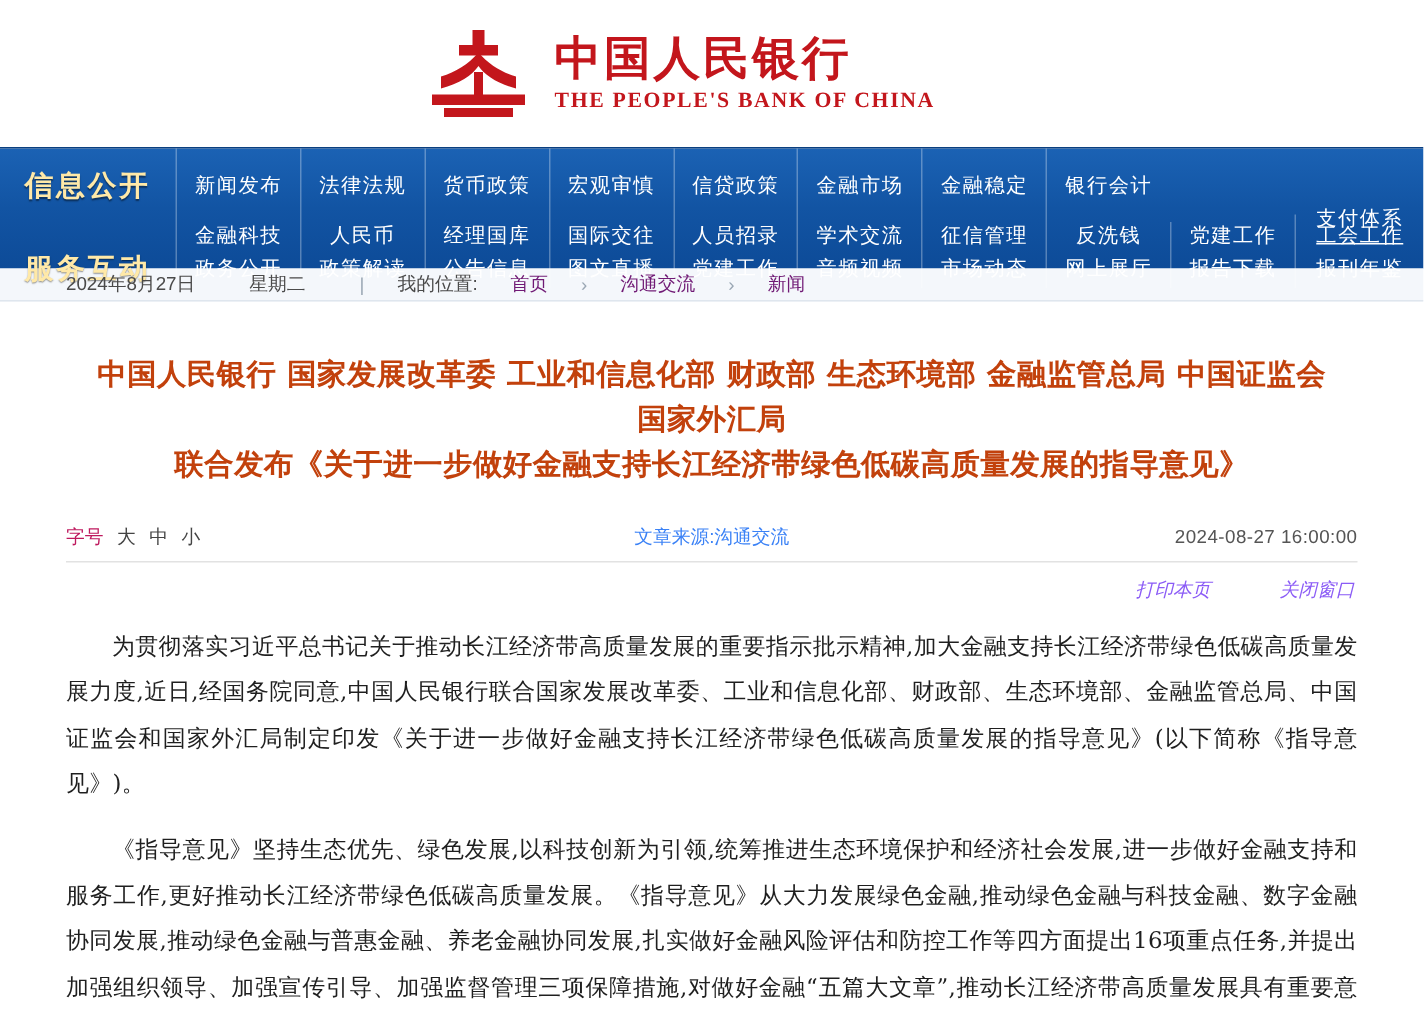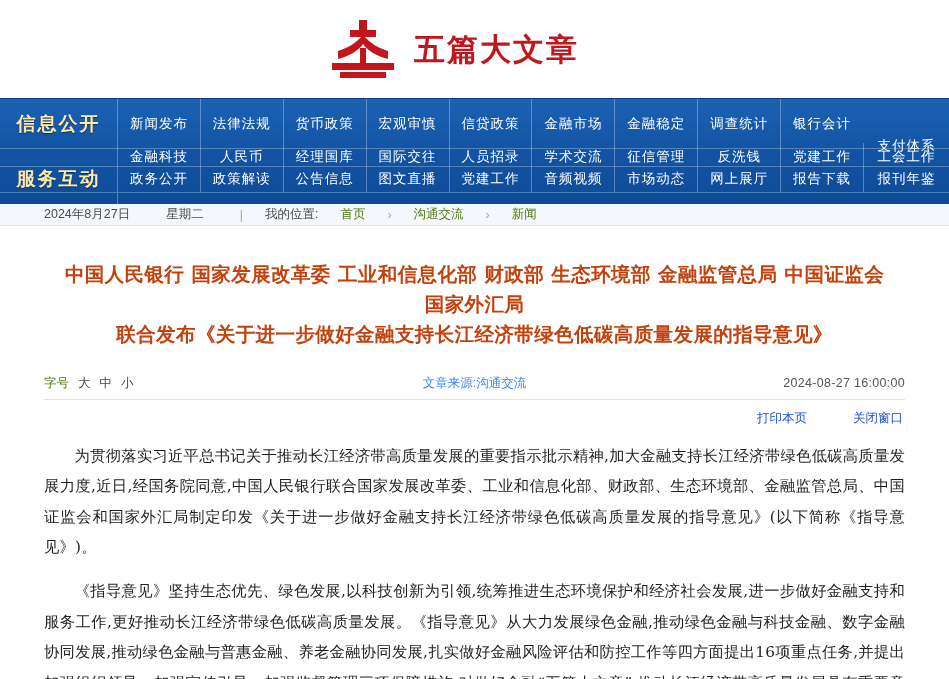--- a/index.html
+++ b/index.html
@@ -49,21 +49,21 @@
     font-size: 14.5px;
     font-weight: bold;
     color: #c3161c;
     letter-spacing: 1.1px;
   }
 
   
   .navblock {
     background: linear-gradient(180deg,#1b62b4 0%, #1254a3 50%, #0d4b98 100%);
     border-top: 1px solid #0a3f80;
-    height: 106px;
+    height: 81px;
     display: flex;
     flex-direction: column;
   }
   .navlabel {
     width: 117px;
     flex: 0 0 117px;
     display: flex;
     align-items: center;
     justify-content: center;
     color: #ffe9a8;
@@ -107,21 +107,21 @@
     background: #f4f7fb;
     border-bottom: 1px solid #dfe6ee;
     display: flex;
     align-items: center;
     padding-left: 44px;
     font-size: 12.5px;
     color: #4a4a4a;
     gap: 22px;
   }
   .crumbbar .sep { color: #9aa7b4; }
-  .crumbbar a { color: #4d7c0f; text-decoration: none; }
+  .crumbbar a { color: #701a75; text-decoration: none; }
   .crumb-date { margin-right: 14px; }
   .crumb-week { margin-right: 14px; }
 
   
   .article {
     padding: 0 44px;
   }
   .headline {
     text-align: center;
     color: #c2410c;
@@ -140,41 +140,41 @@
     align-items: center;
     font-size: 12.5px;
     color: #555;
     position: relative;
   }
   .fontsize {
     display: flex;
     align-items: center;
     gap: 9px;
   }
-  .fontsize .lbl { color: #4d7c0f; font-family: Liberation Serif, serif; }
+  .fontsize .lbl { color: #be185d; font-family: Liberation Serif, serif; }
   .fontsize .opt { color: #444; cursor: pointer; }
   .source {
     position: absolute;
     left: 50%;
     transform: translateX(-50%);
     color: #3b82f6;
   }
   .timestamp {
     margin-left: auto;
     color: #555;
     letter-spacing: .3px;
   }
   .toolrow {
     display: flex;
     justify-content: flex-end;
     gap: 46px;
     padding: 10px 2px 4px 0;
     font-size: 12.5px;
   }
-  .toolrow span { color: #1d4ed8; cursor: pointer; }
+  .toolrow span { color: #8b5cf6; cursor: pointer; font-style: italic; }
 
   .body-copy {
     padding-top: 10px;
   }
   .body-copy p {
     margin: 0 0 13px 0;
     font-family: "DejaVu Serif", serif;
     font-size: 15.3px;
     line-height: 2.0;
     color: #1f1f1f;
@@ -194,59 +194,59 @@
           <rect x="29" y="2" width="8" height="10"></rect>
           <path d="M20 12 h26 v7 h-26 z"></path>
           <path d="M33 17 C26 25 18 30 8 33 l0 8 c12 -3 21 -9 25 -15 4 6 13 12 25 15 l0 -8 c-10 -3 -18 -8 -25 -16 z"></path>
           <path d="M2 45 h62 v7 h-62 z"></path>
           <path d="M10 54 h46 v6 h-46 z"></path>
           <rect x="30" y="30" width="6" height="16"></rect>
         </g>
       </svg>
     </div>
     <div class="bank-names">
-      <div class="bank-cn">五篇大文章</div>
+      <div class="bank-cn">中国人民银行</div>
+      <div class="bank-en">THE PEOPLE'S BANK OF CHINA</div>
     </div>
   </div>
 </div>
 
 <div class="navblock">
 
   <div class="grouprow first">
     <div class="navlabel r1">信息公开</div>
     <div class="navitems">
       <div class="navcell">新闻发布</div>
       <div class="navcell">法律法规</div>
       <div class="navcell">货币政策</div>
       <div class="navcell">宏观审慎</div>
       <div class="navcell">信贷政策</div>
       <div class="navcell">金融市场</div>
       <div class="navcell">金融稳定</div>
-      <div class="navcell">调查统计</div>
       <div class="navcell">银行会计</div>
     </div>
     <div class="navcell" style="flex:0 0 86px;margin-top:44px;">支付体系</div>
   </div>
 
   <div class="navsep"></div>
 
   <div class="grouprow">
     <div class="navlabel"></div>
     <div class="navitems">
       <div class="navcell">金融科技</div>
       <div class="navcell">人民币</div>
       <div class="navcell">经理国库</div>
       <div class="navcell">国际交往</div>
       <div class="navcell">人员招录</div>
       <div class="navcell">学术交流</div>
       <div class="navcell">征信管理</div>
       <div class="navcell">反洗钱</div>
       <div class="navcell">党建工作</div>
     </div>
-    <div class="navcell" style="flex:0 0 86px;">工会工作</div>
+    <div class="navcell" style="flex:0 0 86px;text-decoration:underline;">工会工作</div>
   </div>
 
   <div class="navsep"></div>
 
   <div class="grouprow">
     <div class="navlabel">服务互动</div>
     <div class="navitems">
       <div class="navcell">政务公开</div>
       <div class="navcell">政策解读</div>
       <div class="navcell">公告信息</div>

